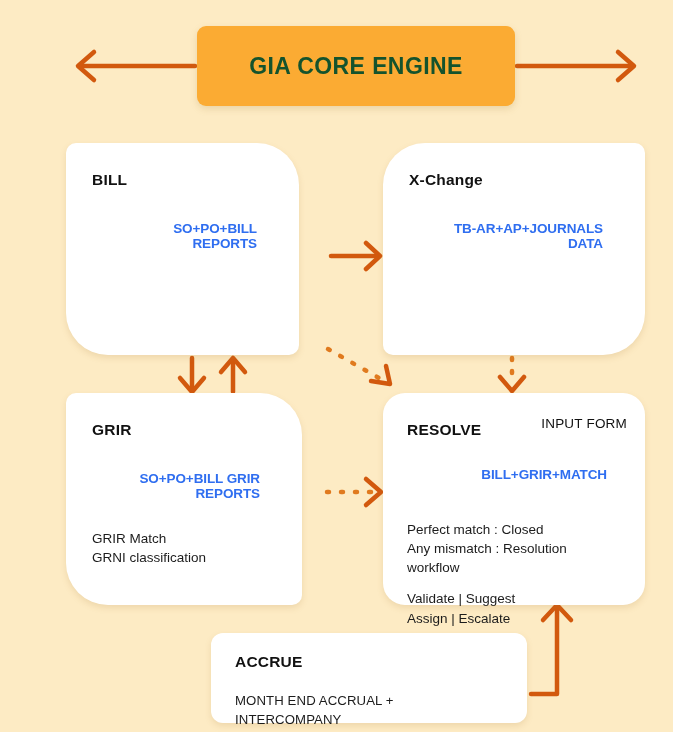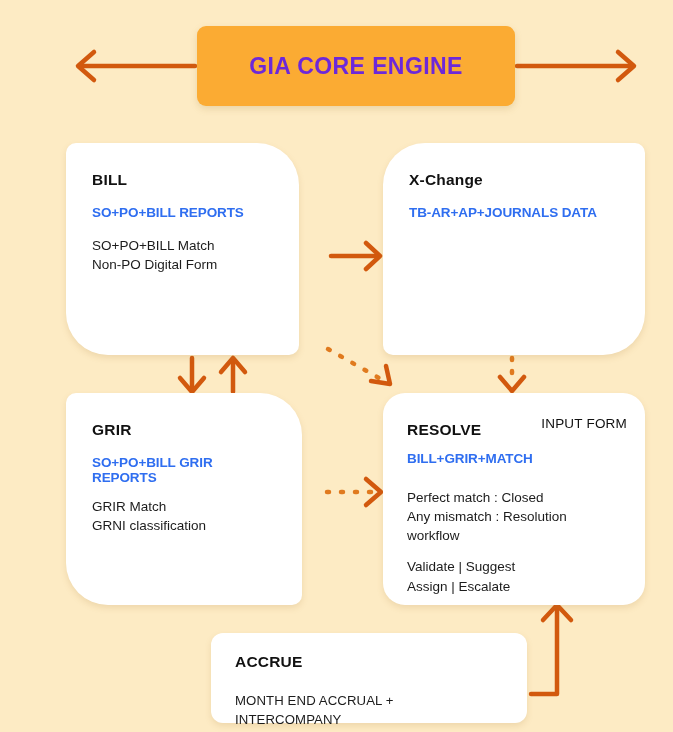--- a/index.html
+++ b/index.html
@@ -43,21 +43,22 @@
     font-size: 15.5px;
     color: #111111;
     letter-spacing: 0.2px;
     margin: 0;
   }
   .card-sub {
     font-weight: bold;
     font-size: 13.5px;
     color: #2f6ef0;
     letter-spacing: -0.1px;
-    margin: 0;
+    margin: 16px;
+    text-align: right;
   }
   .card-body {
     font-size: 13.5px;
     color: #1c1c1c;
     line-height: 1.42;
     margin: 0;
     white-space: pre-line;
   }
 
   
@@ -71,21 +72,21 @@
     border-radius: 9px;
     display: flex;
     align-items: center;
     justify-content: center;
     z-index: 3;
     box-shadow: 0 3px 7px rgba(170,130,60,0.22);
   }
   #hero-label {
     font-size: 23px;
     font-weight: bold;
-    color: #6d28d9;
+    color: #14532d;
     letter-spacing: 0.4px;
   }
 
   
   #card-bill {
     left: 66px; top: 143px; width: 233px; height: 212px;
     border-radius: 10px 42px 10px 42px;
     padding: 28px 26px 0 26px;
   }
   
@@ -190,22 +191,20 @@
 
   <div id="hero">
     <span id="hero-label">GIA CORE ENGINE</span>
   </div>
 
   <div class="card" id="card-bill">
     <p class="card-title">BILL</p>
     <div class="sp-16"></div>
     <p class="card-sub">SO+PO+BILL REPORTS</p>
     <div class="sp-16"></div>
-    <p class="card-body">SO+PO+BILL Match
-Non-PO Digital Form</p>
   </div>
 
   <div class="card" id="card-xchange">
     <p class="card-title">X-Change</p>
     <div class="sp-16"></div>
     <p class="card-sub">TB-AR+AP+JOURNALS DATA</p>
     <div class="sp-16"></div>
   </div>
 
   <div class="card" id="card-grir">

